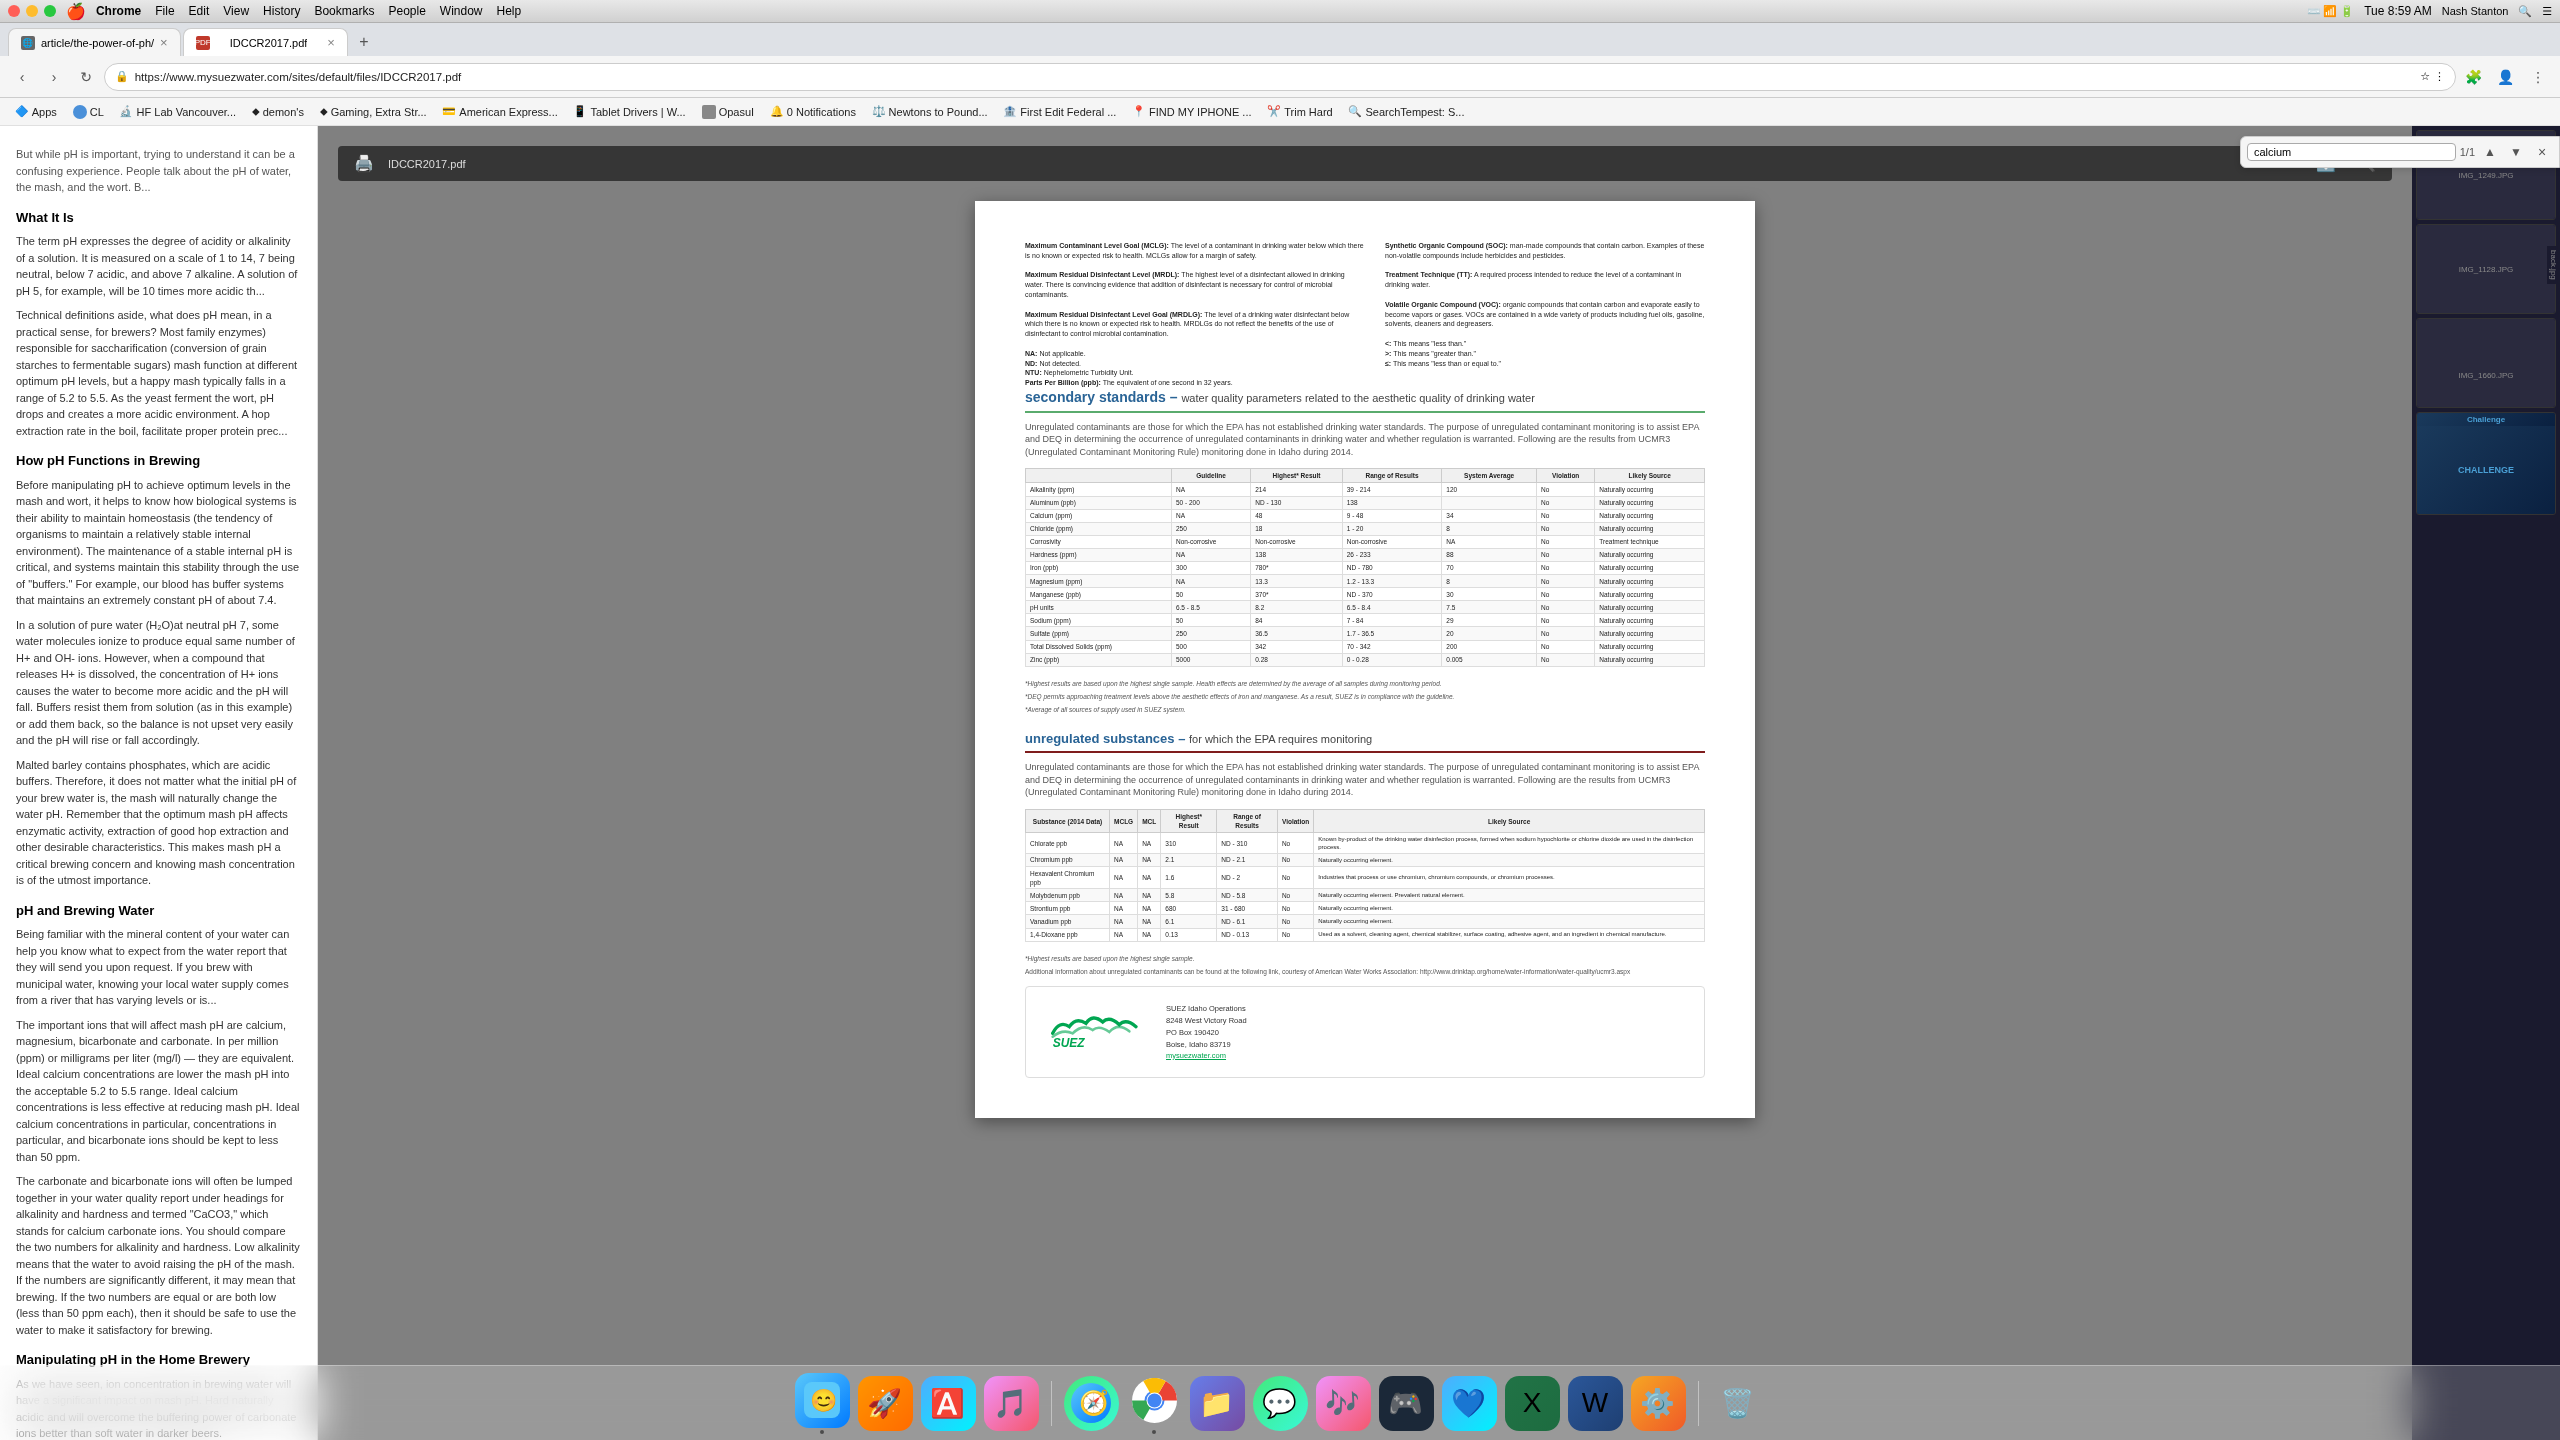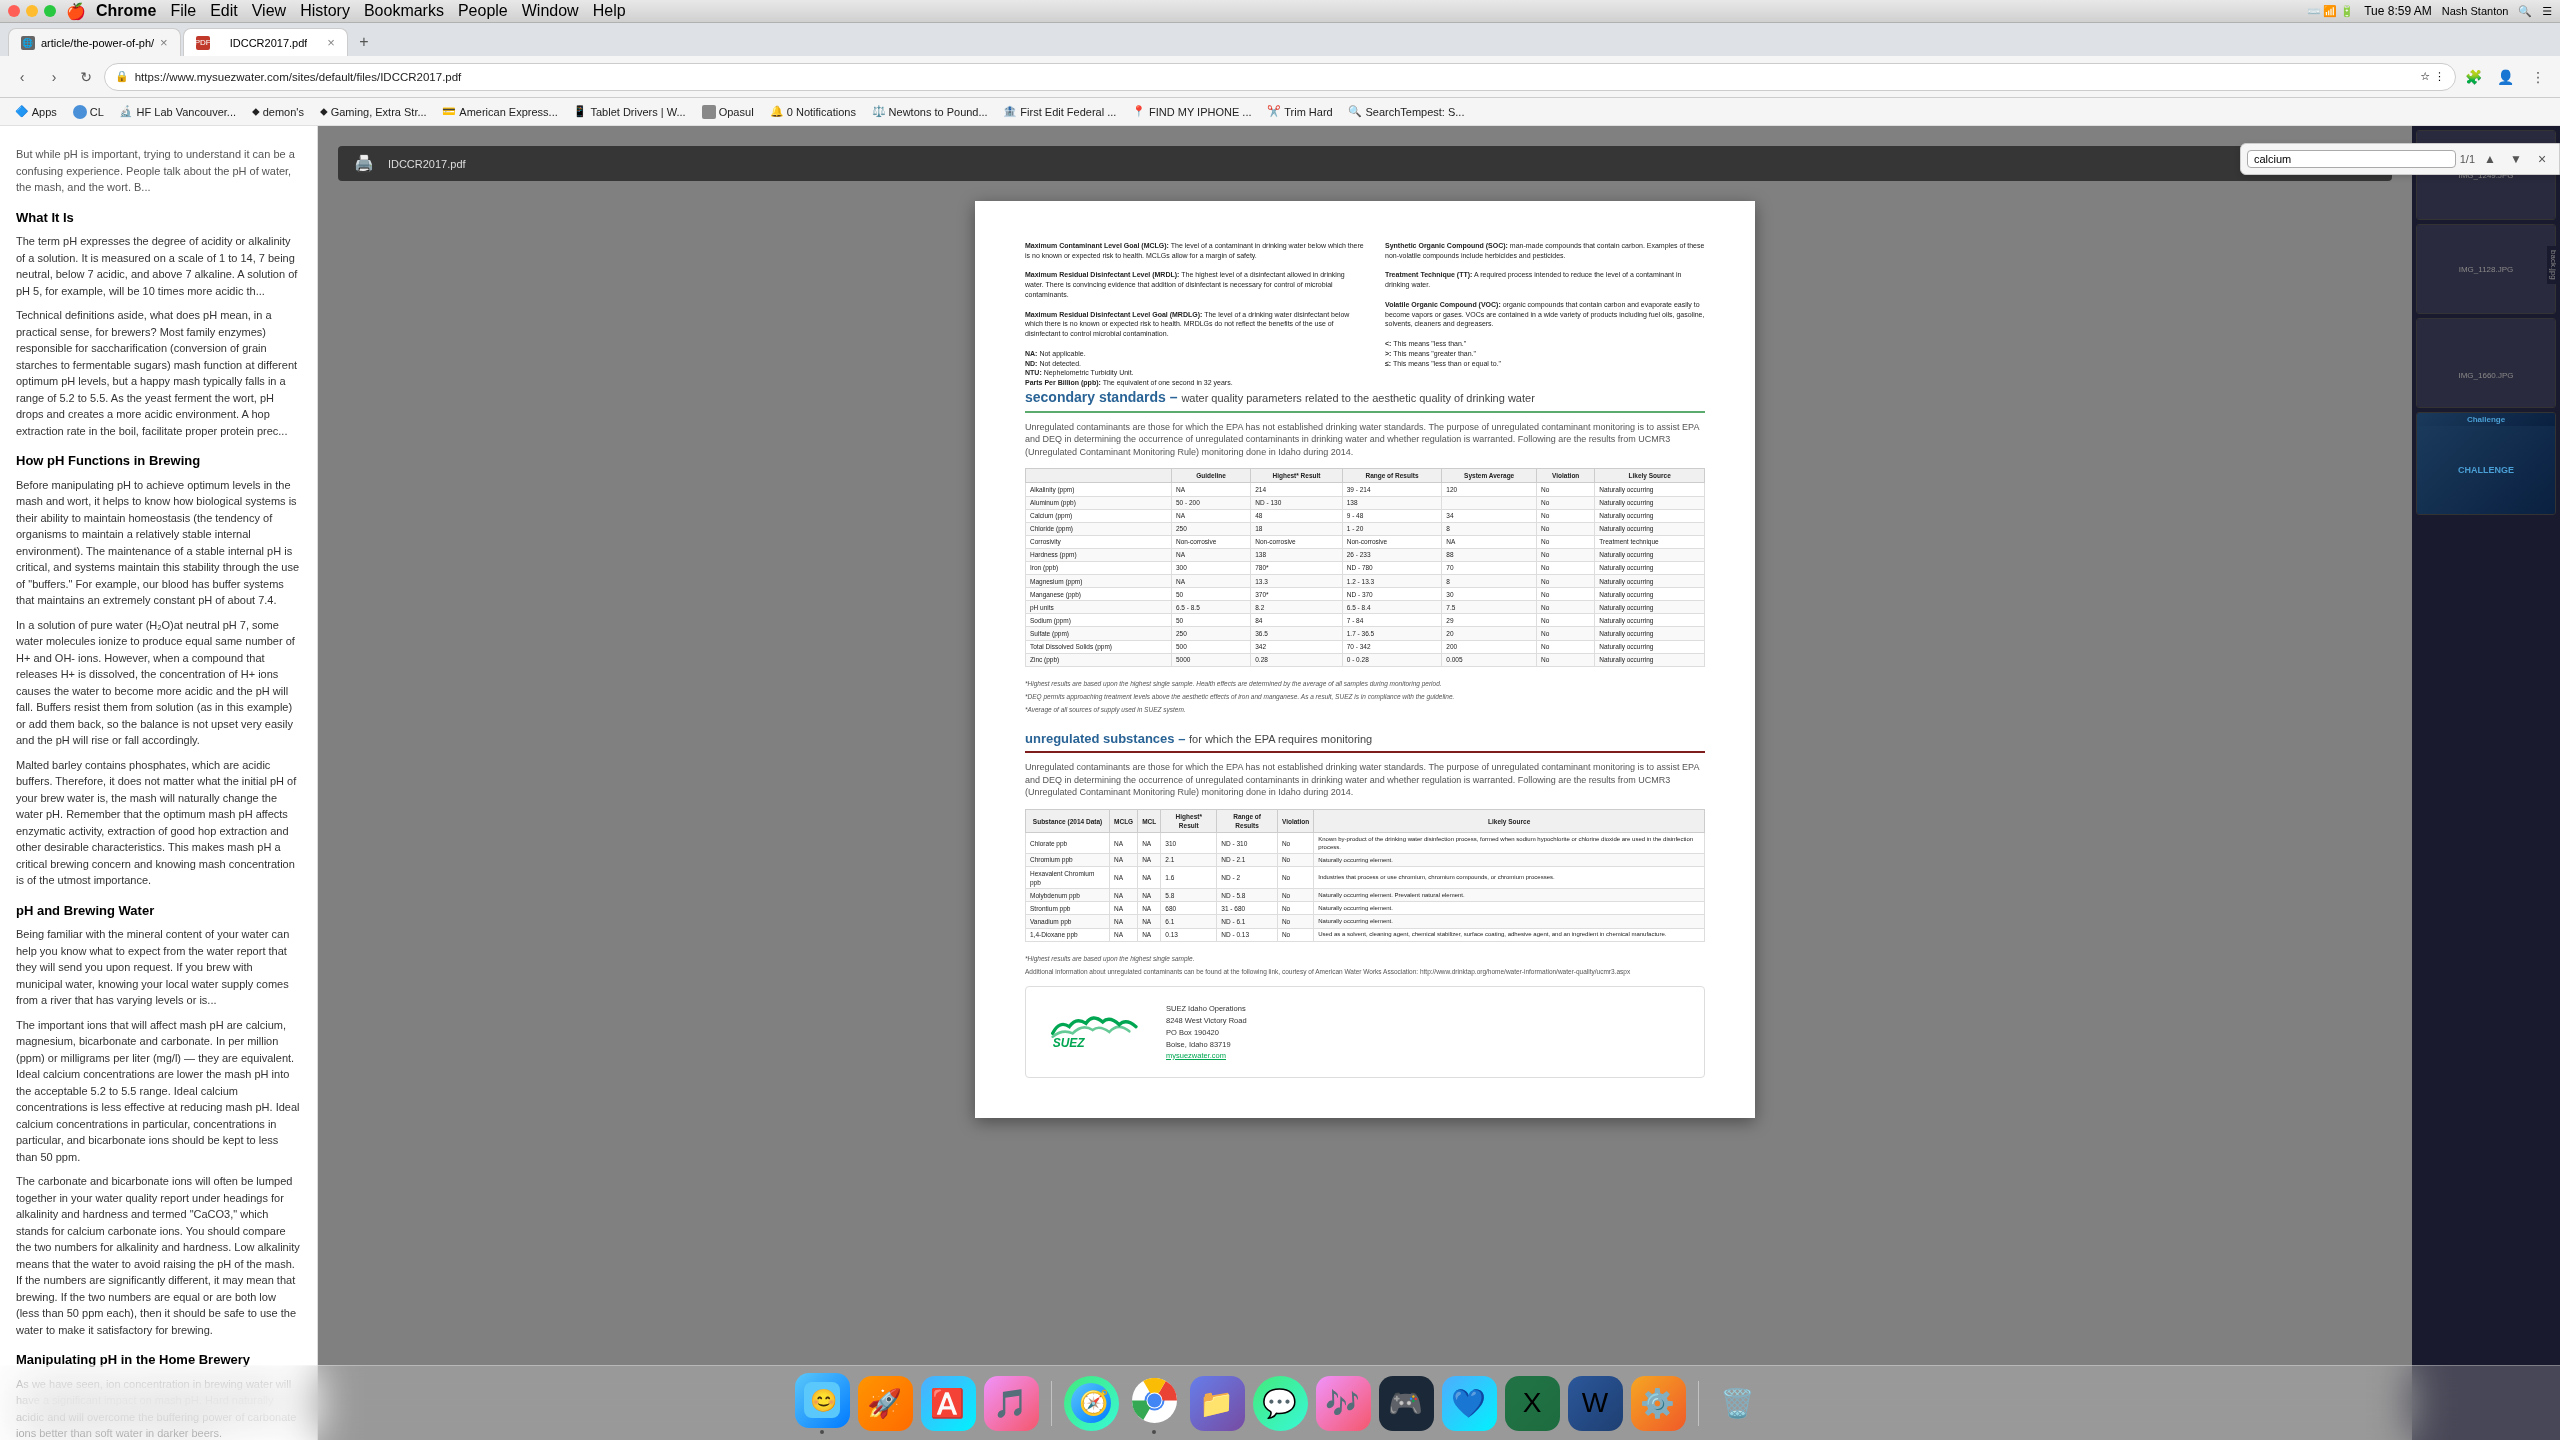--- a/index.html
+++ b/index.html
@@ -11,21 +11,21 @@
       background: linear-gradient(to bottom, #e8e8e8, #d0d0d0);
       display: flex;
       align-items: center;
       padding: 0 8px;
       border-bottom: 1px solid #b0b0b0;
       position: fixed;
       top: 0; left: 0; right: 0;
       z-index: 9999;
     }
     .menu-bar-apple { font-size: 16px; margin-right: 10px; }
-    .menu-bar-item { font-size: 16px; font-weight: 500; margin-right: 14px; color: #000; }
+    .menu-bar-item { font-size: 12px; font-weight: 500; margin-right: 14px; color: #000; }
     .menu-bar-item.bold { font-weight: 700; }
     .menu-bar-right { margin-left: auto; display: flex; align-items: center; gap: 10px; font-size: 11px; }
     .menu-bar-time { font-weight: 500; font-size: 12px; }
 
     
     .browser-window {
       position: absolute;
       top: 23px;
       left: 0;
       right: 0;
@@ -124,21 +124,21 @@
       border-radius: 4px;
       cursor: pointer;
       white-space: nowrap;
       font-size: 11px;
       color: #222;
     }
 
     
     .find-bar {
       position: absolute;
-      top: 120px;
+      top: 113px;
       right: 0;
       width: 320px;
       height: 32px;
       background: #f5f5f5;
       border: 1px solid #ccc;
       border-radius: 6px 0 0 6px;
       display: flex;
       align-items: center;
       padding: 0 6px;
       gap: 4px;

